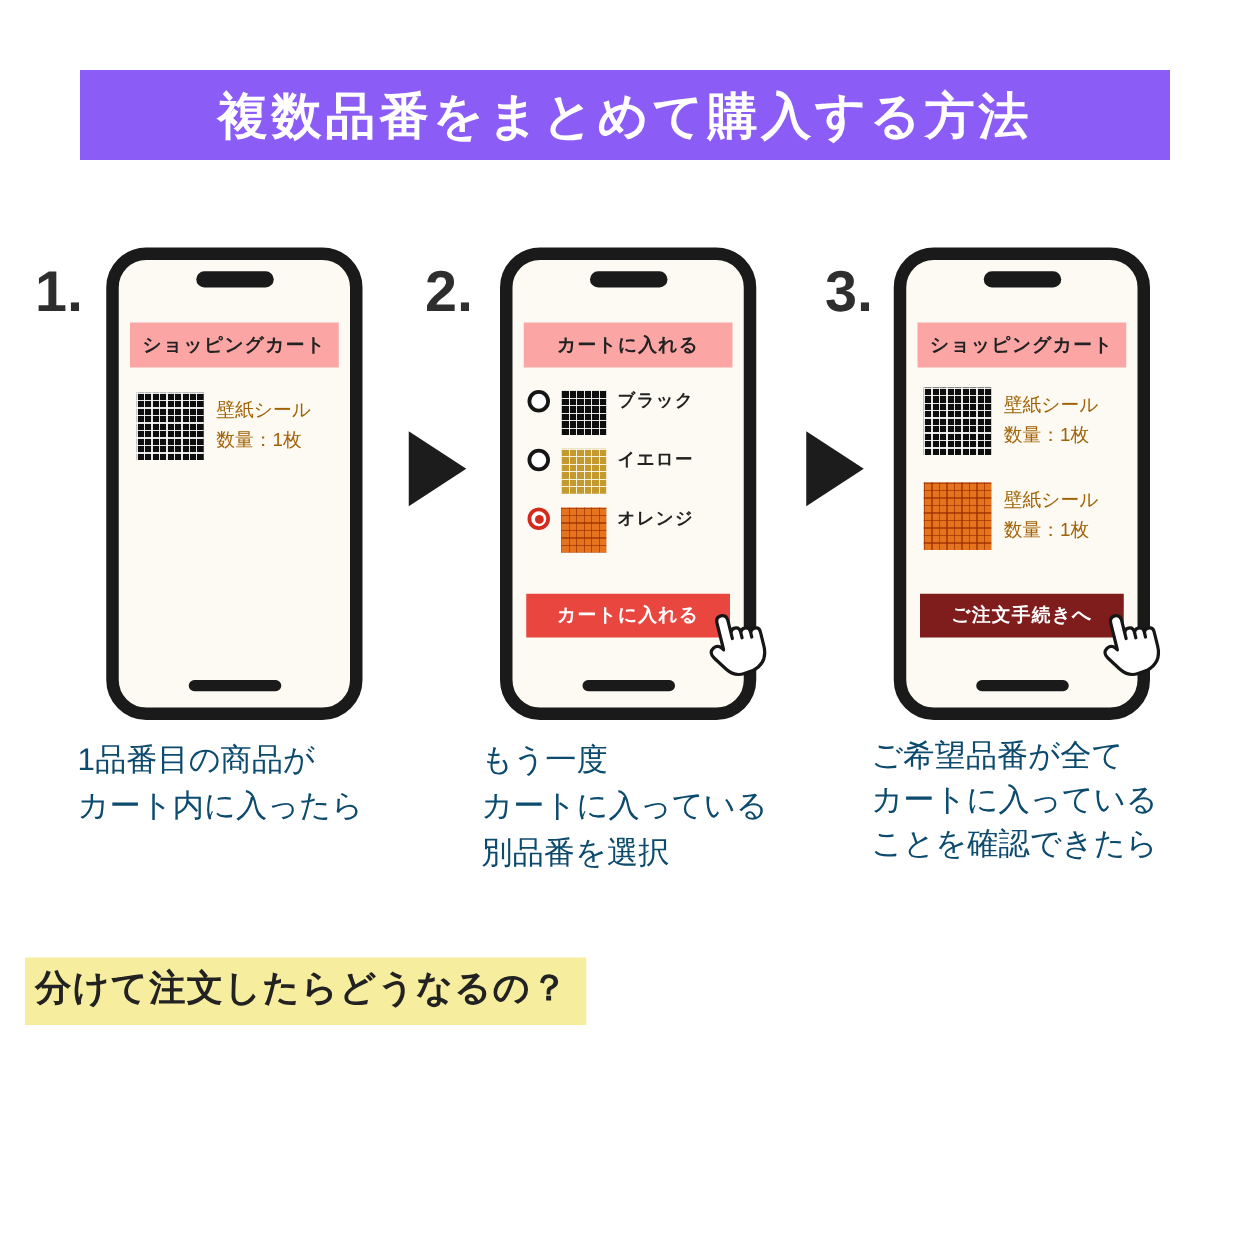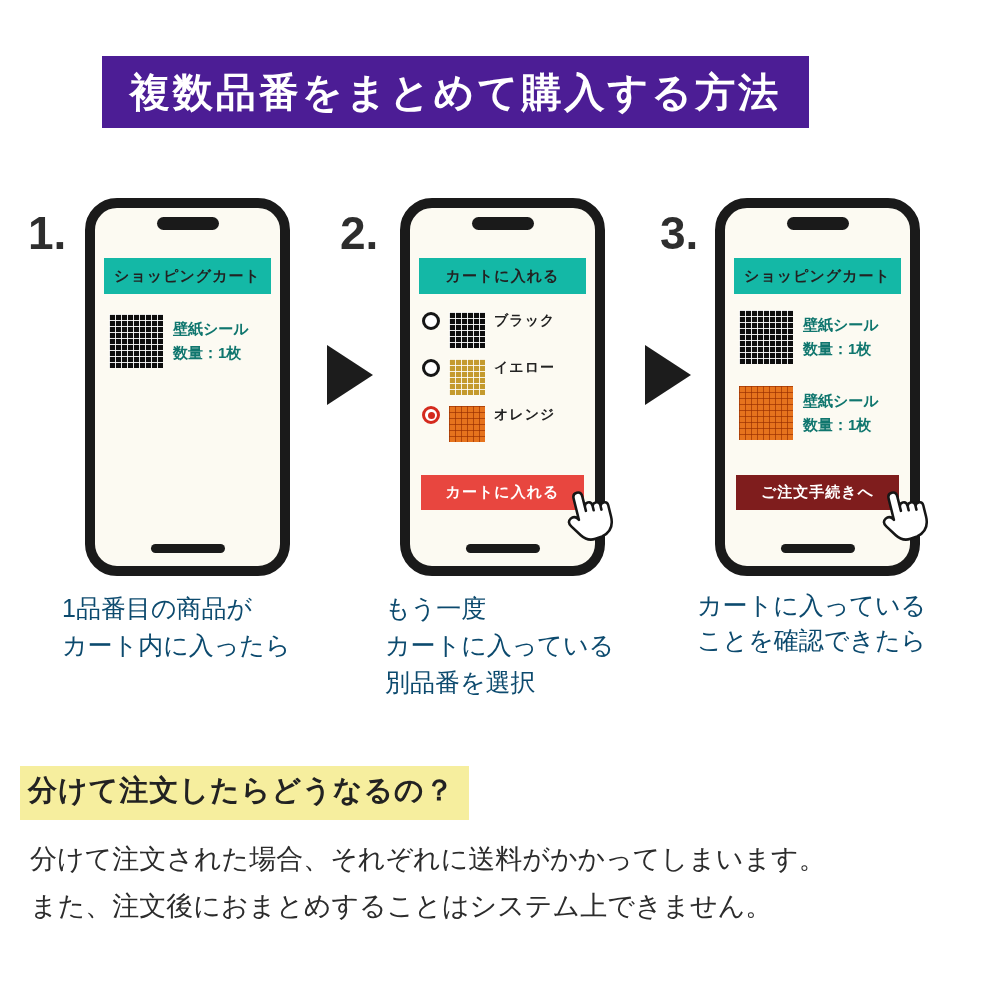--- a/index.html
+++ b/index.html
@@ -11,25 +11,25 @@
     background: #ffffff;
     overflow: hidden;
     font-family: "Liberation Sans", "DejaVu Sans", sans-serif;
     color: #222;
   }
 
   
   .banner {
     position: absolute;
     left: 64px; top: 56px;
-    width: 707px; height: 72px;
-    background: #4c1d95;
+    width: 872px; height: 72px;
+    background: #8b5cf6;
     color: #ffffff;
     display: flex; align-items: center; justify-content: center;
-    font-size: 40px; font-weight: bold; letter-spacing: 3px; margin-left: 38px;
+    font-size: 40px; font-weight: bold; letter-spacing: 3px;
   }
 
   
   .step-number {
     position: absolute;
     font-size: 46px; font-weight: bold; color: #2e2e2e;
   }
   .num1 { left: 28px;  top: 206px; }
   .num2 { left: 340px; top: 206px; }
   .num3 { left: 660px; top: 206px; }
@@ -54,21 +54,21 @@
     background: #1a1a1a; border-radius: 7px;
   }
   .homebar {
     position: absolute; bottom: 13px; left: 50%;
     transform: translateX(-50%);
     width: 74px; height: 9px;
     background: #1a1a1a; border-radius: 5px;
   }
   .screen-header {
     position: absolute; top: 50px; left: 9px; right: 9px; height: 36px;
-    background: #14b8a6;
+    background: #fca5a5;
     display: flex; align-items: center; justify-content: center;
     font-size: 15px; font-weight: bold; color: #222; letter-spacing: 1px;
   }
 
   
   .grid-black {
     background-color: #0d0d0d;
     background-image:
       repeating-linear-gradient(to right, rgba(255,255,255,.9) 0 1px, transparent 1px 6px),
       repeating-linear-gradient(to bottom, rgba(255,255,255,.9) 0 1px, transparent 1px 6px);
@@ -84,21 +84,21 @@
     background-image:
       repeating-linear-gradient(to right, rgba(150,45,0,.65) 0 1px, transparent 1px 6px),
       repeating-linear-gradient(to bottom, rgba(150,45,0,.65) 0 1px, transparent 1px 6px);
   }
 
   .cart-item {
     position: absolute; left: 14px;
     display: flex; align-items: center; gap: 10px;
   }
   .cart-item .swatch { width: 54px; height: 54px; flex: none; }
-  .item-text { font-size: 15px; font-weight: bold; color: #0f766e; line-height: 24px; }
+  .item-text { font-size: 15px; font-weight: normal; color: #a16207; line-height: 24px; }
 
   .option-row {
     position: absolute; left: 12px;
     display: flex; gap: 9px;
   }
   .radio {
     width: 18px; height: 18px; border: 3px solid #151515; border-radius: 50%;
     background: #fff; flex: none;
     display: flex; align-items: center; justify-content: center;
   }
@@ -245,23 +245,20 @@
   <div class="caption cap1">
     <div>1品番目の商品が</div>
     <div>カート内に入ったら</div>
   </div>
   <div class="caption cap2">
     <div>もう一度</div>
     <div>カートに入っている</div>
     <div>別品番を選択</div>
   </div>
   <div class="caption cap3">
+    <div>ご希望品番が全て</div>
     <div>カートに入っている</div>
     <div>ことを確認できたら</div>
   </div>
 
   <div class="footer-heading">分けて注文したらどうなるの？</div>
-  <div class="footer-body">
-    <div>分けて注文された場合、それぞれに送料がかかってしまいます。</div>
-    <div>また、注文後におまとめすることはシステム上できません。</div>
-  </div>
 
 </div>
 
 </body></html>

